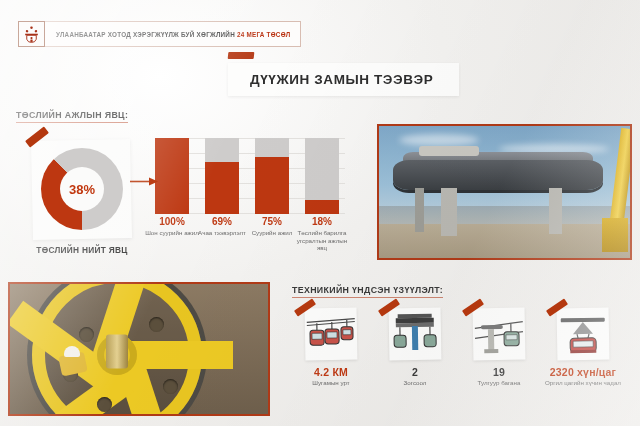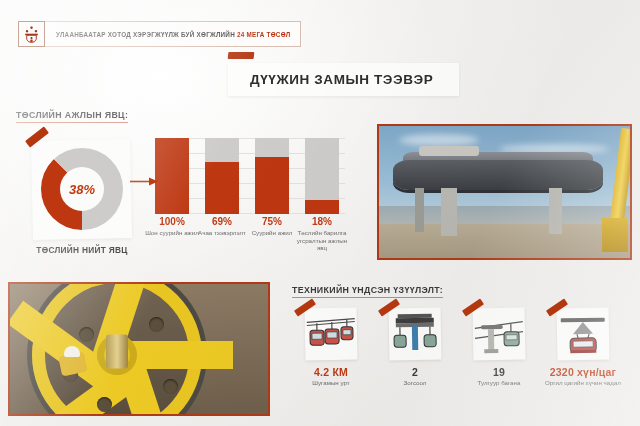--- a/index.html
+++ b/index.html
@@ -83,21 +83,21 @@
     background:conic-gradient(from 180deg,
         #c1380f 0 136.8deg,
         #cfcdca 136.8deg 360deg);
     z-index:2;
   }
   .donut-hole{
     position:absolute;left:50%;top:50%;transform:translate(-50%,-50%);
     width:44px;height:44px;border-radius:50%;background:#fbfbfa;
     display:flex;align-items:center;justify-content:center;
   }
-  .donut-hole span{font-size:13px;font-weight:bold;color:#c1380f;font-style:italic;}
+  .donut-hole span{font-size:13px;font-weight:bold;color:#c1380f;}
   .donut-cap{
     position:absolute;left:24px;top:245px;width:116px;text-align:center;
     font-size:8.3px;font-weight:bold;color:#333;letter-spacing:.3px;
   }
 
   
   .arrow{position:absolute;left:130px;top:177px;width:28px;height:9px;z-index:4;}
 
   
   .bars{

